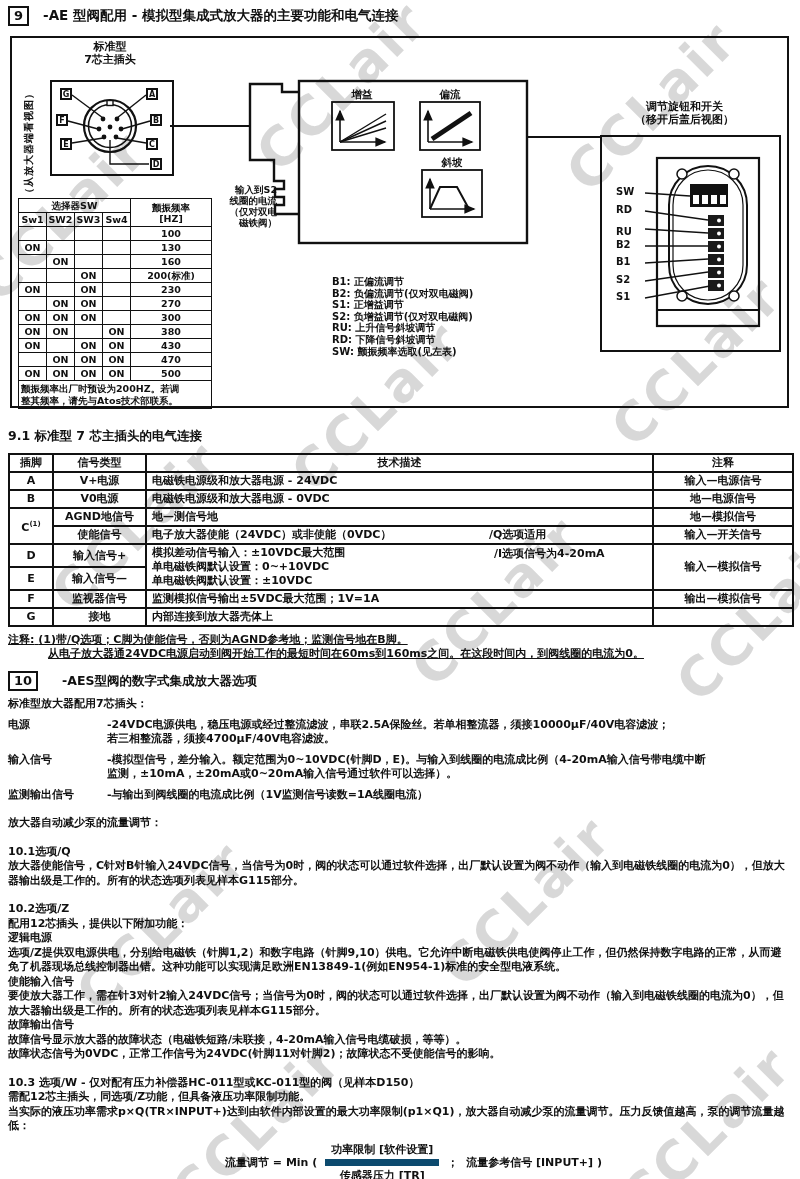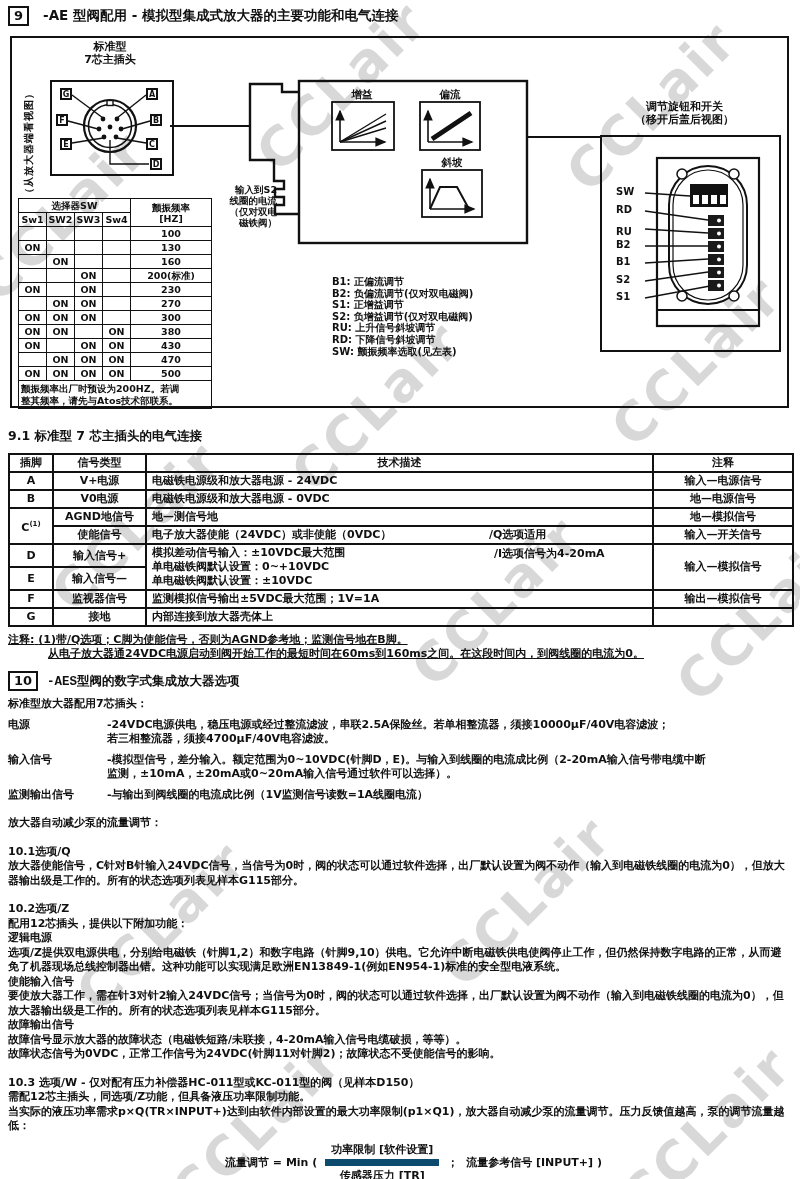--- a/index.html
+++ b/index.html
@@ -44,22 +44,22 @@
   .h91{margin:16px 16px 8px 8px;font-size:12.5px;font-weight:bold;}
   .t91{border-collapse:collapse;margin-left:8px;table-layout:fixed;width:784px;}
   .t91 th,.t91 td{border:2px solid #111;font-size:11px;font-weight:600;padding:1px 5px;line-height:14px;}
   .t91 th{text-align:center;font-weight:bold;padding:1px 2px;}
   .t91 .cc{text-align:center;}
   .t91 .rel{position:relative;}
   .optspan{position:absolute;left:342px;top:1px;white-space:nowrap;font-weight:600;}
   sup.s1{font-size:7px;vertical-align:super;}
   .notes{margin:6px 0 0 8px;font-size:11px;font-weight:600;line-height:14px;text-decoration:underline;}
   .notes .ind{margin-left:40px;}
-  .sec10-head{display:flex;align-items:center;gap:9px;margin:10px 0 6px 8px;}
-  .sec10-title{font-size:12.5px;font-weight:bold;font-family:Liberation Mono, monospace;}
+  .sec10-head{display:flex;align-items:center;gap:24px;margin:10px 0 6px 8px;}
+  .sec10-title{font-size:12.5px;font-weight:bold;}
   .para{margin-left:8px;font-size:11px;font-weight:600;line-height:14.5px;}
   .specrow{display:flex;margin-left:8px;font-size:11px;font-weight:600;line-height:14.5px;}
   .speclab{width:99px;flex:none;}
   .bold{font-weight:bold;}
   .mt6{margin-top:6px;} .mt14{margin-top:14px;}
   .formula{display:flex;align-items:center;gap:8px;margin:8px 0 4px 225px;
     font-size:11px;font-weight:bold;}
   .frac{display:inline-block;text-align:center;}
   .frac .num{border-bottom:7px solid #0c4a6e;padding:0 6px 2px 6px;}
   .frac .den{padding-top:2px;}
@@ -440,21 +440,21 @@
     <div class="specrow mt6">
       <div class="speclab">电源</div>
       <div>
         <div>-24VDC电源供电，稳压电源或经过整流滤波，串联2.5A保险丝。若单相整流器，须接10000μF/40V电容滤波；</div>
         <div>若三相整流器，须接4700μF/40V电容滤波。</div>
       </div>
     </div>
     <div class="specrow mt6">
       <div class="speclab">输入信号</div>
       <div>
-        <div>-模拟型信号，差分输入。额定范围为0~10VDC(针脚D，E)。与输入到线圈的电流成比例（2-20mA输入信号带电缆中断</div>
+        <div>-模拟型信号，差分输入。额定范围为0~10VDC(针脚D，E)。与输入到线圈的电流成比例（4-20mA输入信号带电缆中断</div>
         <div>监测，±10mA，±20mA或0~20mA输入信号通过软件可以选择）。</div>
       </div>
     </div>
     <div class="specrow mt6">
       <div class="speclab">监测输出信号</div>
       <div>-与输出到阀线圈的电流成比例（1V监测信号读数=1A线圈电流）</div>
     </div>
 
     <div class="para mt14">放大器自动减少泵的流量调节：</div>
 

